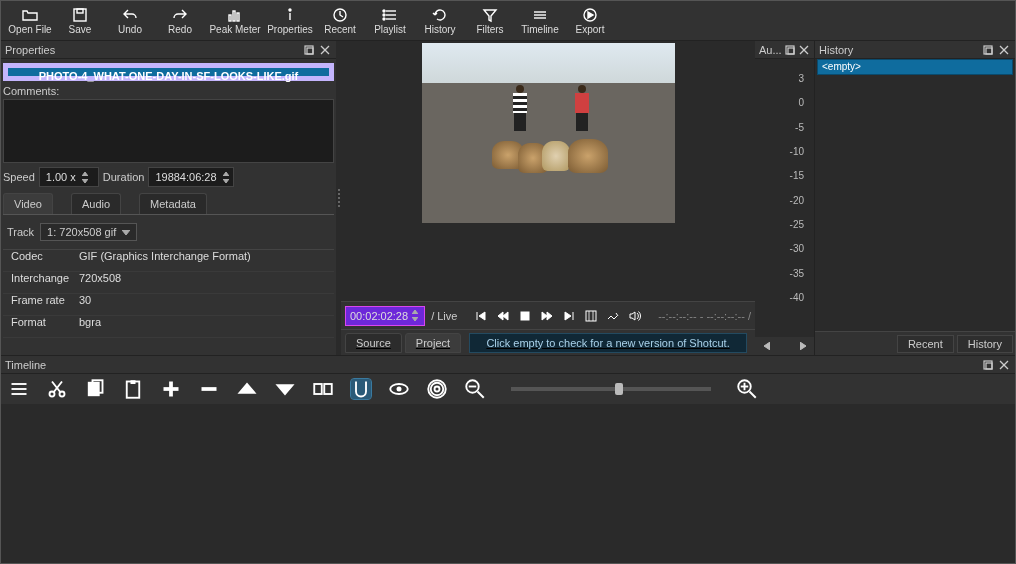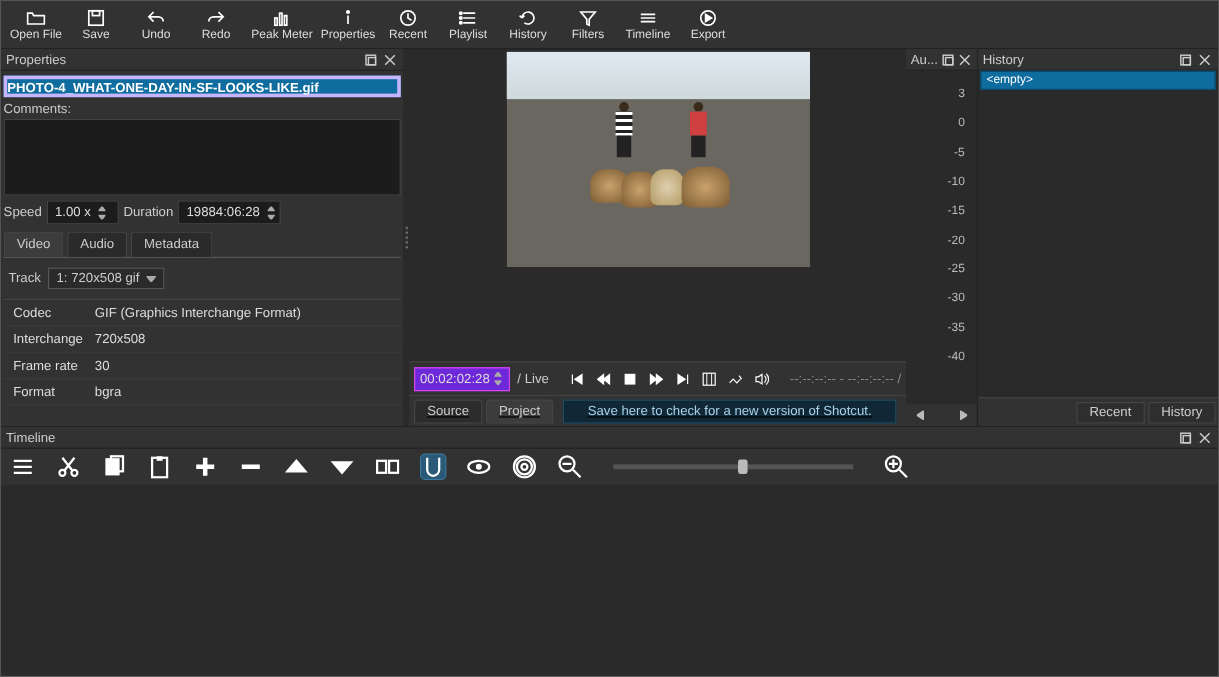--- a/index.html
+++ b/index.html
@@ -29,40 +29,40 @@
 
   
   .panel-header { height: 18px; background: #323232; display: flex; align-items: center; padding: 0 4px; color: #ccc; font-size: 11px; border-bottom: 1px solid #222; }
   .panel-header .spacer { flex: 1; }
   .dockbtn { width: 14px; height: 14px; margin-left: 2px; display: flex; align-items: center; justify-content: center; }
   .dockbtn svg { stroke: #ccc; fill: none; stroke-width: 1.2; }
 
   
   .properties { width: 335px; display: flex; flex-direction: column; background: #323232; }
   .prop-body { flex: 1; display: flex; flex-direction: column; padding: 2px 2px; overflow: hidden; }
-  .clipname { margin: 2px 0; height: 18px; background: #0f6c9e; border: 3px solid #c4b5fd; color: #fff; text-align: left; font-size: 11px; font-weight: 600; line-height: 16px; }
+  .clipname { margin: 2px 0; height: 18px; background: #0f6c9e; border: 5px solid #c4b5fd; color: #fff; text-align: center; font-size: 11px; font-weight: 600; line-height: 16px; }
   .labeltxt { color: #ccc; font-size: 11px; margin: 2px 0; }
   .comments { height: 64px; background: #1c1c1c; border: 1px solid #444; margin-bottom: 4px; }
   .sdrow { display: flex; align-items: center; gap: 4px; margin-bottom: 6px; color: #ccc; font-size: 11px; }
   .spinbox { display: flex; align-items: center; background: #1c1c1c; border: 1px solid #444; color: #ddd; padding: 0 2px; height: 20px; }
   .spinbox span { padding: 0 4px; font-size: 11px; }
   .spinarrows { display: flex; flex-direction: column; width: 10px; }
   .spinarrows div { height: 7px; display: flex; align-items: center; justify-content: center; }
   .spinarrows svg { stroke: #aaa; fill: #aaa; }
 
   .tabs-row { display: flex; border-bottom: 1px solid #555; }
-  .tab { padding: 4px 10px; font-size: 11px; color: #ccc; background: #2a2a2a; border: 1px solid #444; border-bottom: none; margin-right: 3px; border-radius: 3px 3px 0 0; }
+  .tab { padding: 4px 10px; font-size: 11px; color: #ccc; background: #2a2a2a; border: 1px solid #444; border-bottom: none; margin-right: 18px; border-radius: 3px 3px 0 0; }
   .tab.active { background: #3c3c3c; }
 
   .track-row { display: flex; align-items: center; gap: 6px; padding: 8px 4px; color: #ccc; font-size: 11px; }
   .combobox { display: flex; align-items: center; background: #2a2a2a; border: 1px solid #555; padding: 2px 6px; gap: 6px; }
   .combobox svg { stroke: #aaa; fill: #aaa; }
 
   .propgrid { border-top: 1px solid #444; }
-  .propgrid .prow { display: flex; align-items: center; height: 22px; border-bottom: 1px solid #3a3a3a; color: #ddd; font-size: 11px; }
+  .propgrid .prow { display: flex; height: 22px; border-bottom: 1px solid #3a3a3a; color: #ddd; font-size: 11px; }
   .propgrid .prow .k { width: 76px; padding-left: 8px; }
   .propgrid .prow .v { flex: 1; }
 
   
   .player { flex: 1; display: flex; flex-direction: column; background: #2a2a2a; min-width: 0; }
   .player-preview { flex: 1; display: flex; align-items: flex-start; justify-content: center; padding-top: 2px; }
   .preview-canvas { width: 253px; height: 180px; background: #000; position: relative; overflow: hidden; }
   .sky { position: absolute; top: 0; left: 0; right: 0; height: 40px; background: linear-gradient(#dfe9f0, #cfd8da); }
   .road { position: absolute; top: 40px; left: 0; right: 0; bottom: 0; background: #6a6660; }
   .dog { position: absolute; background: radial-gradient(#caa26b, #7a5a32); border-radius: 40% 40% 20% 20%; }
@@ -399,21 +399,21 @@
                 <path d="M1 4h2l3-2v8l-3-2H1zM8 3a4 4 0 0 1 0 6M9.5 1.5a6 6 0 0 1 0 9" fill="none"></path>
               </svg></span>
         </div>
         <span class="range-ind">--:--:--:-- - --:--:--:-- /</span>
       </div>
       <div class="player-bottom">
         <div class="srcproj">
           <div class="stab">Source</div>
           <div class="stab active">Project</div>
         </div>
-        <div class="update-banner">Save here to check for a new version of Shotcut.</div>
+        <div class="update-banner">Click empty to check for a new version of Shotcut.</div>
       </div>
     </div>
 
     <div class="rightcol">
       <div class="audiometer">
         <div class="panel-header">
           <span>Au...</span>
           <span class="spacer"></span>
           <span class="dockbtn">
               <svg width="10" height="10" viewBox="0 0 10 10">

